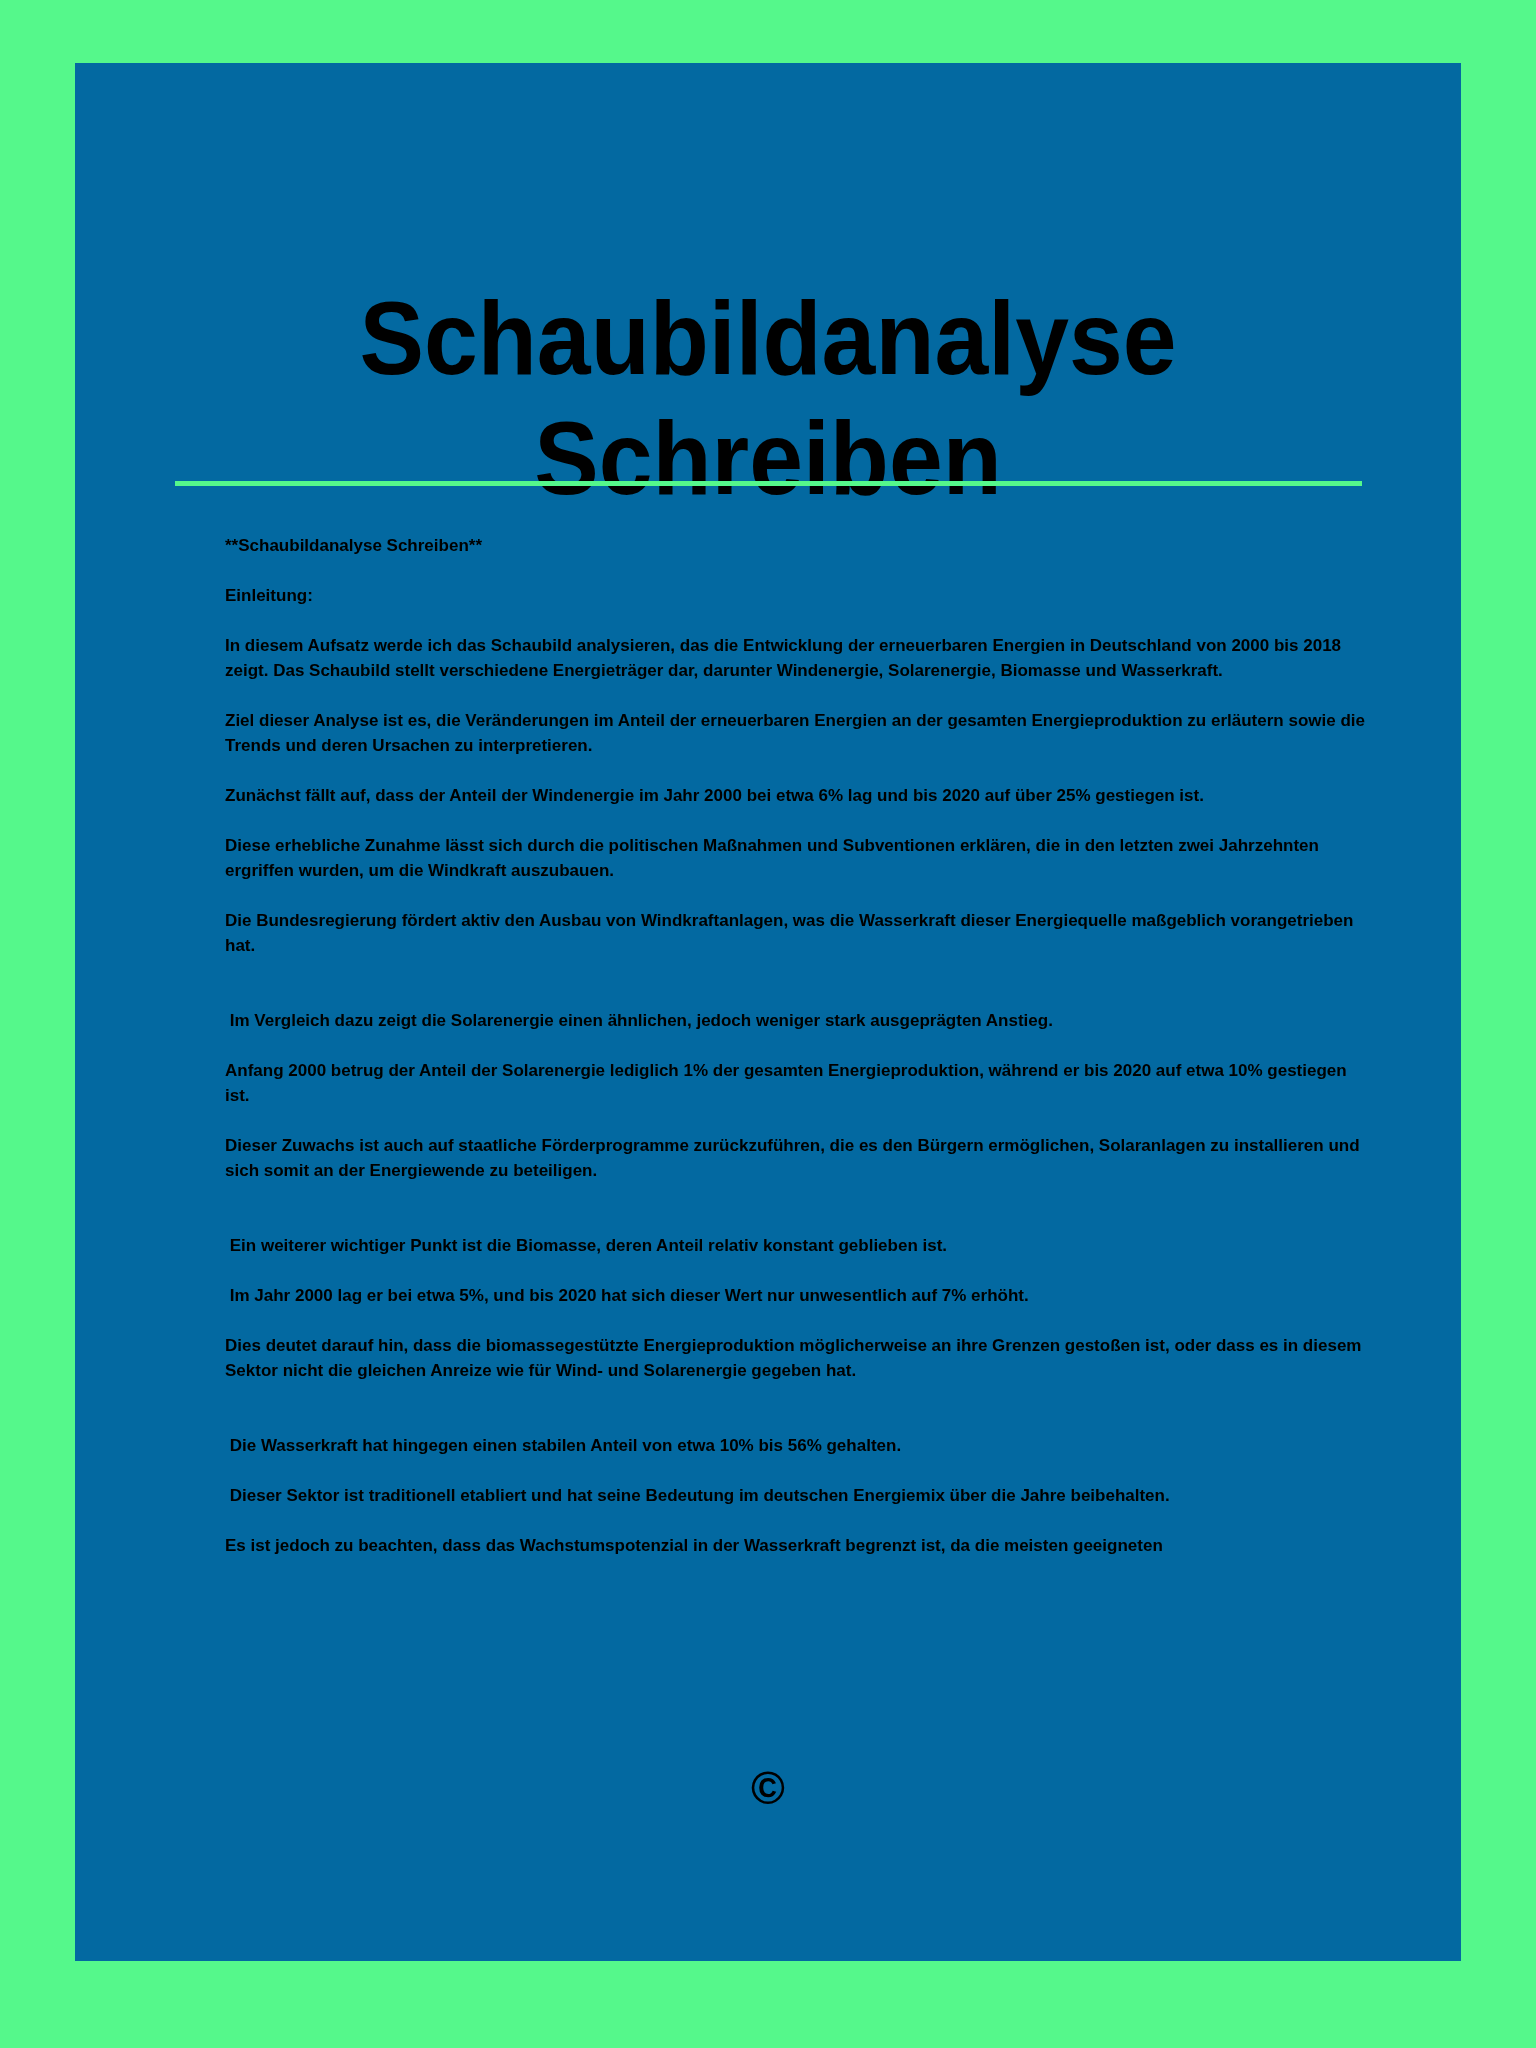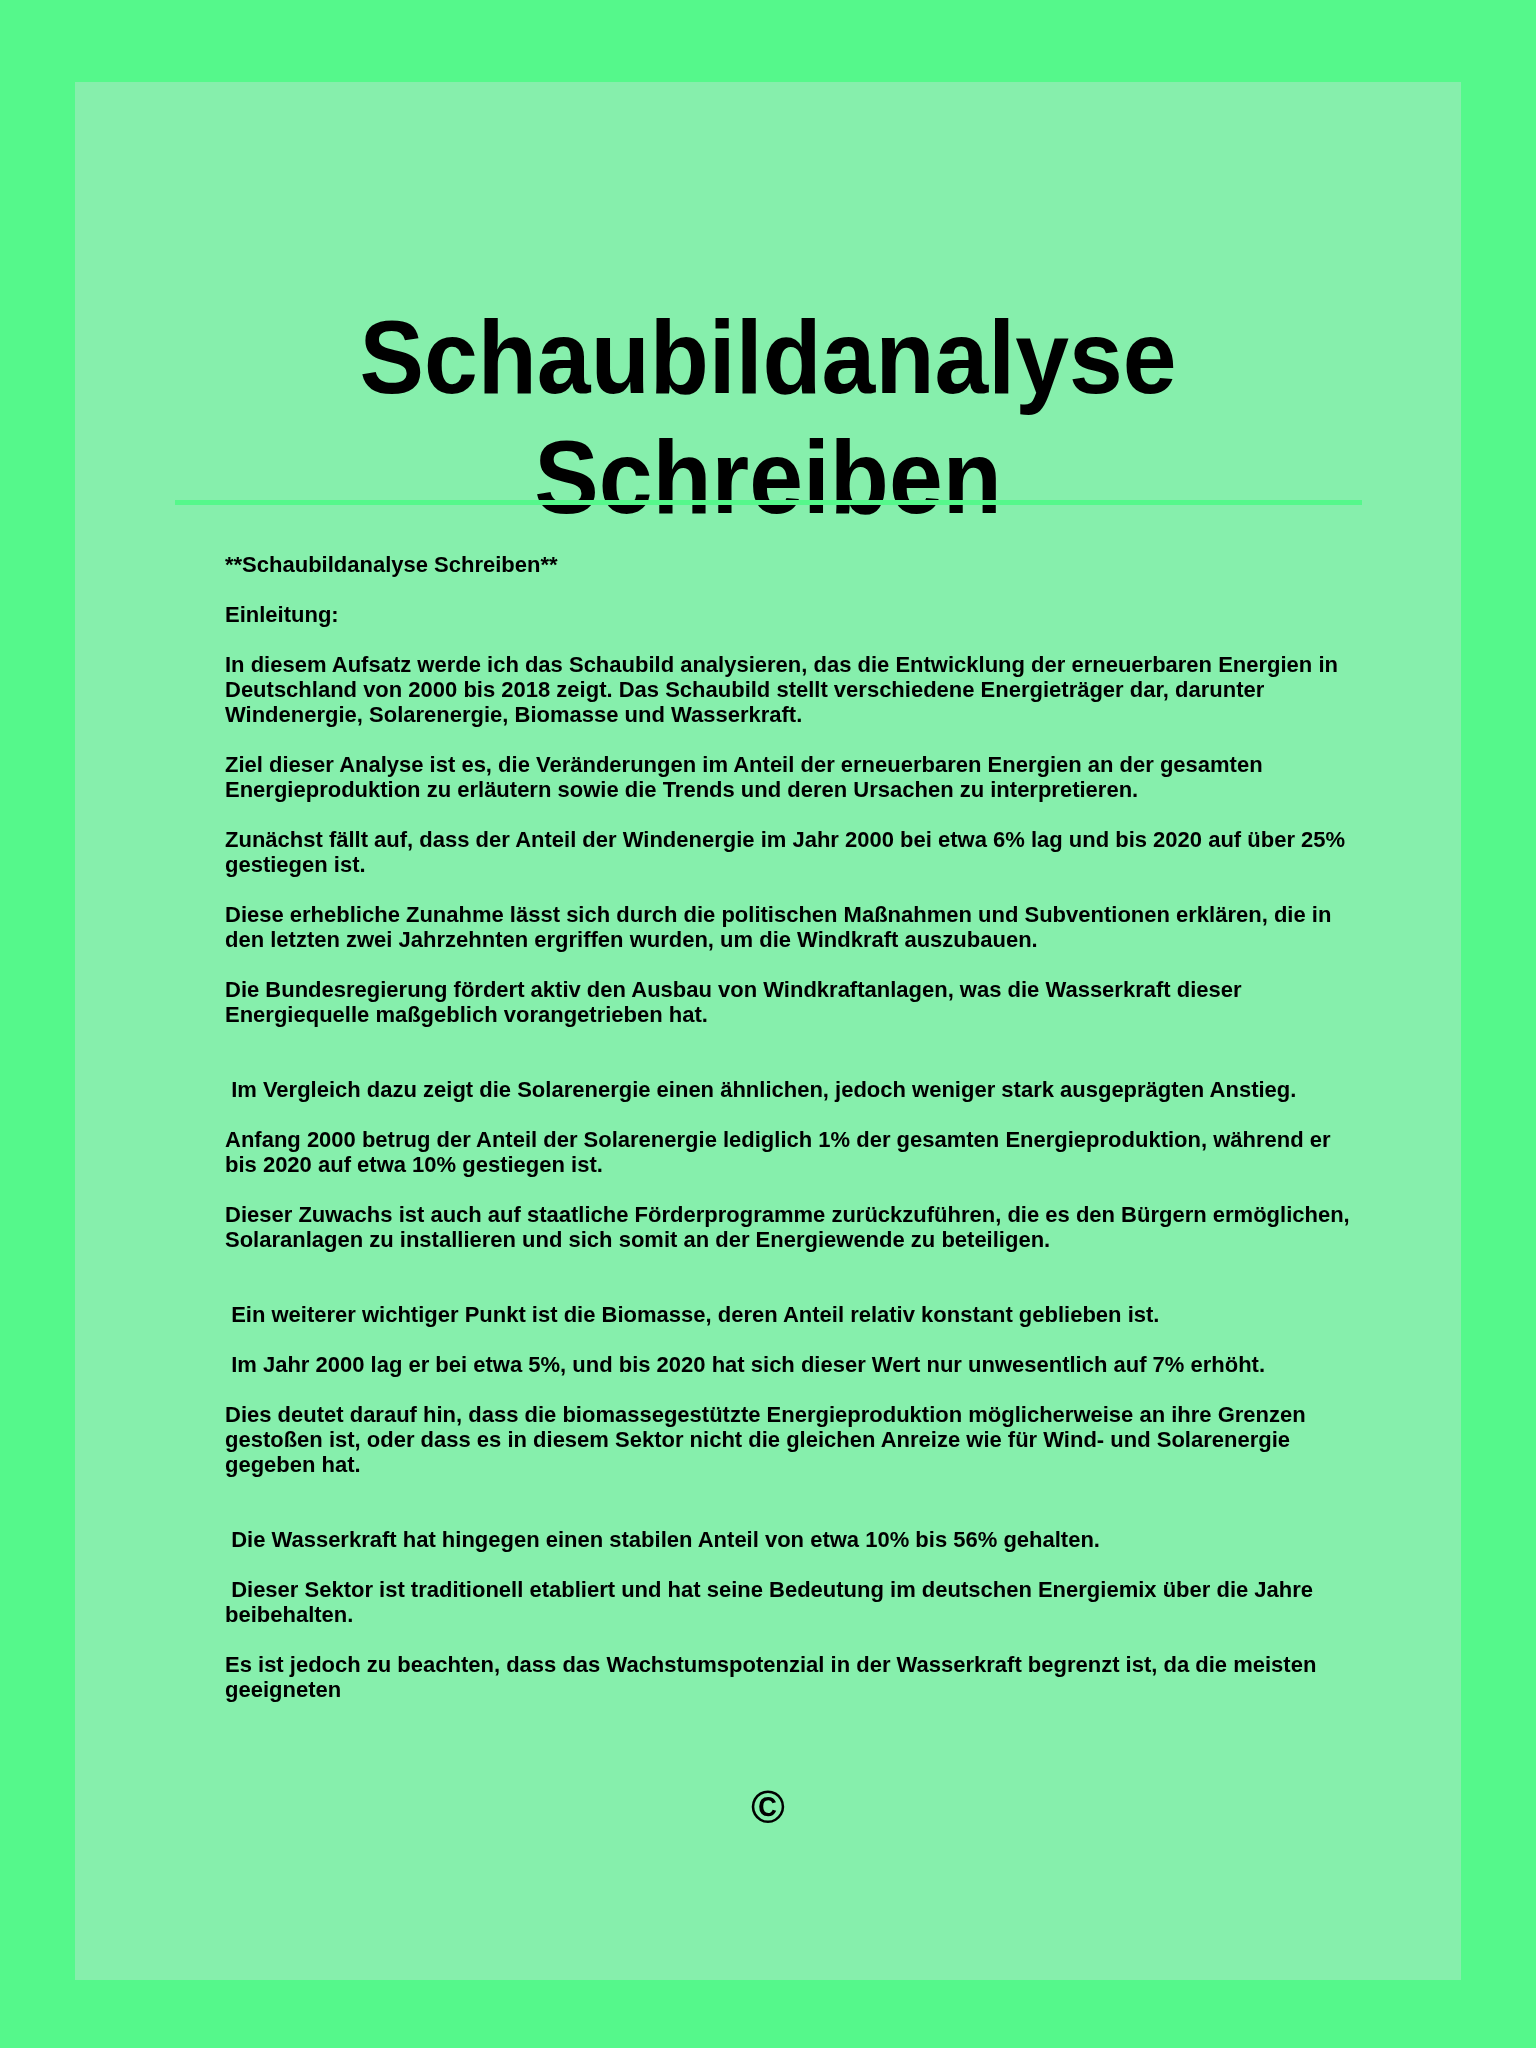--- a/index.html
+++ b/index.html
@@ -10,24 +10,24 @@
       width: 1536px;
       height: 2048px;
       background: #55F88B;
       position: relative;
       overflow: hidden;
       font-family: "Liberation Sans", sans-serif;
     }
     .page {
       position: absolute;
       left: 75px;
-      top: 82px;
+      top: 63px;
       width: 1386px;
       height: 1898px;
-      background: #86efac;
+      background: #0369a1;
     }
     .title {
       position: absolute;
       left: 0;
       top: 215px;
       width: 100%;
       text-align: center;
       font-family: "Liberation Sans", sans-serif;
       font-weight: bold;
       font-size: 104px;
@@ -49,21 +49,21 @@
       height: 5px;
       background: #55F88B;
     }
     .content {
       position: absolute;
       left: 150px;
       top: 470px;
       width: 1140px;
       font-family: "Liberation Sans", sans-serif;
       font-weight: bold;
-      font-size: 22px;
+      font-size: 17px;
       line-height: 25px;
       color: #000;
     }
     .content p {
       margin: 0 0 25px 0;
       white-space: pre-wrap;
     }
     .content p.gap-extra {
       margin-top: 50px;
     }

